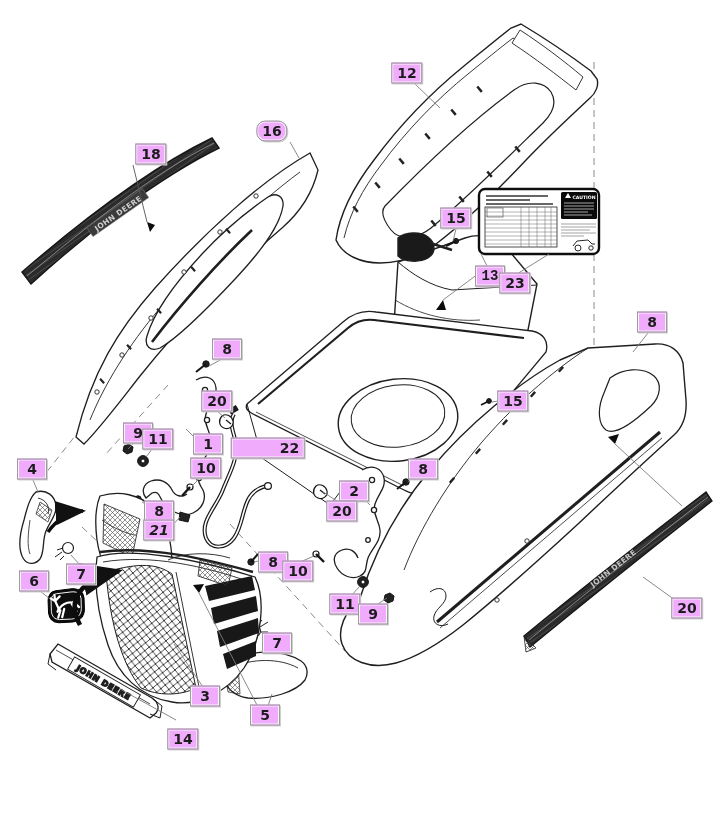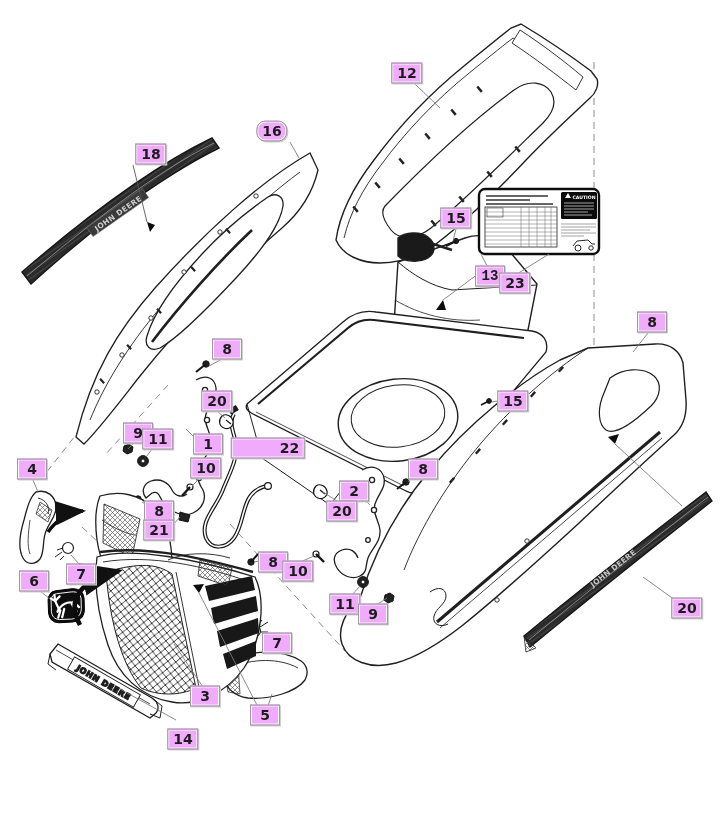--- a/index.html
+++ b/index.html
@@ -451,21 +451,21 @@
       <div class="callout" style="left: 138px; top: 433px;">9</div>
       <div class="callout" style="left: 158px; top: 439px;">11</div>
       <div class="callout" style="left: 208px; top: 444px;">1</div>
       <div class="callout" style="left: 268px; top: 448px; padding-left: 48px;">22</div>
       <div class="callout" style="left: 206px; top: 468px;">10</div>
       <div class="callout" style="left: 32px; top: 469px;">4</div>
       <div class="callout" style="left: 423px; top: 469px;">8</div>
       <div class="callout" style="left: 354px; top: 491px;">2</div>
       <div class="callout" style="left: 342px; top: 511px;">20</div>
       <div class="callout" style="left: 159px; top: 511px;">8</div>
-      <div class="callout" style="left: 159px; top: 530px;">21</div>
+      <div class="callout" style="left: 159px; top: 530px; font-style: italic;">21</div>
       <div class="callout" style="left: 273px; top: 562px;">8</div>
       <div class="callout" style="left: 298px; top: 571px;">10</div>
       <div class="callout" style="left: 81px; top: 574px;">7</div>
       <div class="callout" style="left: 34px; top: 581px;">6</div>
       <div class="callout" style="left: 345px; top: 604px;">11</div>
       <div class="callout" style="left: 687px; top: 608px;">20</div>
       <div class="callout" style="left: 373px; top: 614px;">9</div>
       <div class="callout" style="left: 277px; top: 643px;">7</div>
       <div class="callout" style="left: 205px; top: 696px;">3</div>
       <div class="callout" style="left: 265px; top: 715px;">5</div>

